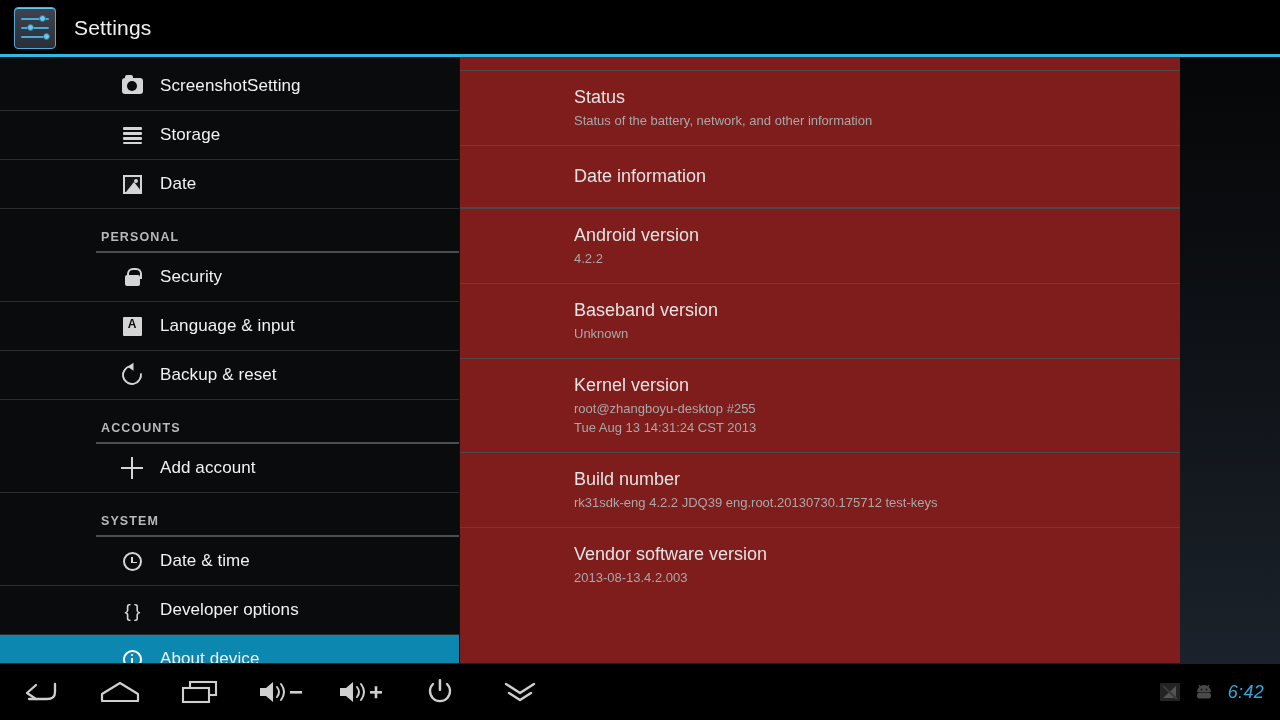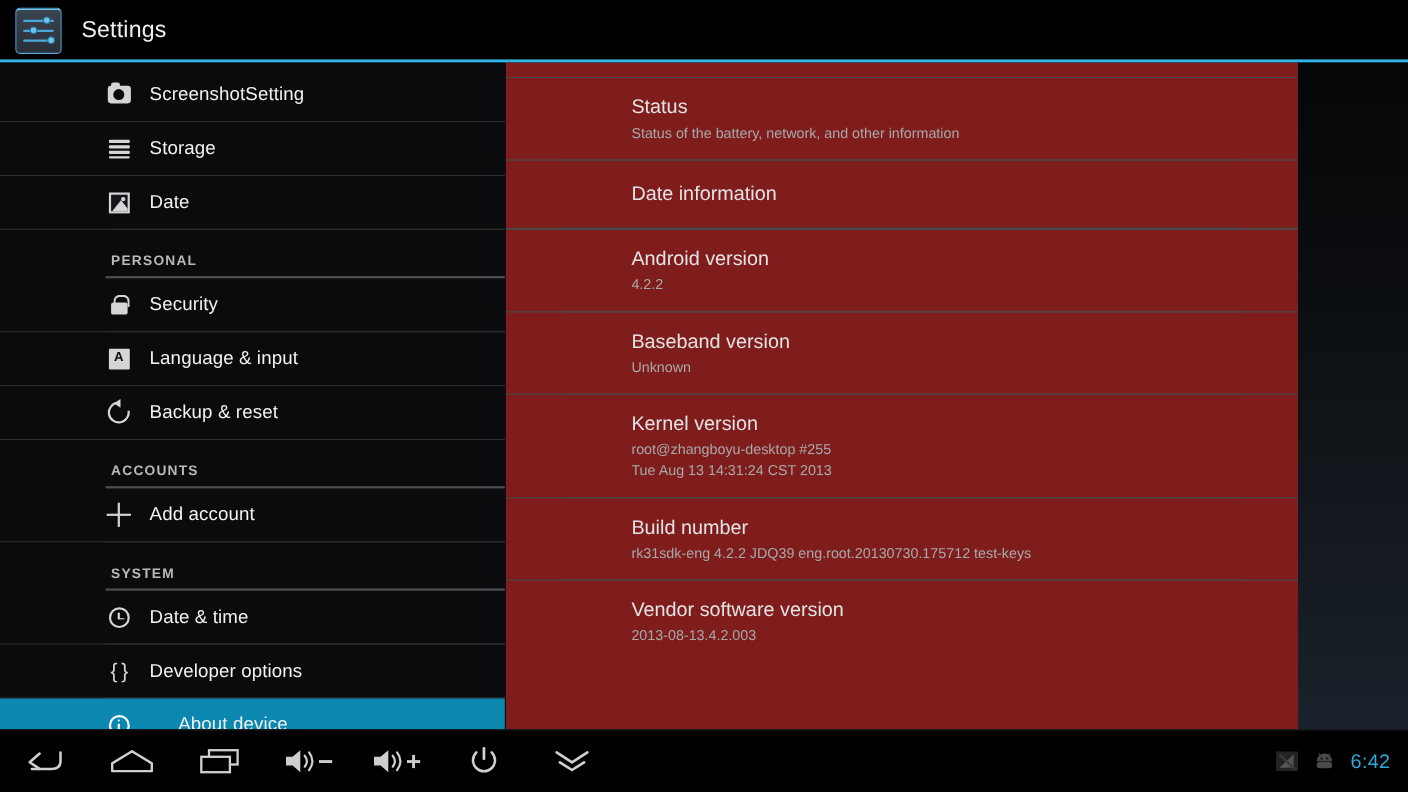--- a/index.html
+++ b/index.html
@@ -55,31 +55,30 @@
 
   
   #sidebar {
     position:absolute; left:0; top:0; width:459px; height:606px;
     background:#0a0b0d;
     overflow:hidden;
   }
   .side-row {
     position:relative; height:49px;
     display:flex; align-items:center;
-    padding-left:96px;
+    padding-left:120px;
     border-bottom:1px solid #2b2e31;
     margin-left:0;
   }
   .side-row .rowline {
     position:absolute; left:96px; right:0; bottom:-1px; height:1px; background:#2b2e31;
   }
   .side-row.selected {
     background:#0b87b0;
     border-bottom-color:transparent;
-    gap:26px;
   }
   .side-label { font-size:17px; color:#f2f2f2; letter-spacing:.1px; }
   .side-icon {
     width:24px; height:24px; margin-right:16px; flex:none;
     display:flex; align-items:center; justify-content:center;
     position:relative;
   }
   .side-head {
     height:44px; display:flex; align-items:flex-end;
     padding-left:101px; padding-bottom:9px;
@@ -146,21 +145,21 @@
 
   
   #navbar {
     position:absolute; left:0; top:663px; width:1280px; height:57px;
     background:#000; border-top:1px solid #1d2127;
   }
   .nav-btn {
     position:absolute; top:0; height:56px; width:80px;
     display:flex; align-items:center; justify-content:center;
   }
-  .sys-tray { position:absolute; right:0; top:0; height:56px; display:flex; align-items:center; padding-right:16px; }
+  .sys-tray { position:absolute; right:0; top:0; height:56px; display:flex; align-items:center; padding-right:16px;font-style:italic; }
   .tray-ic { width:20px; height:18px; margin-right:14px; position:relative; }
   #clock { font-size:18px; color:#2fa8dd; letter-spacing:.3px; }
 
   svg { display:block; }
 
   
   #cursor { position:absolute; left:1040px; top:615px; width:34px; height:40px; pointer-events:none; }
 </style>
 </head>
 <body>

